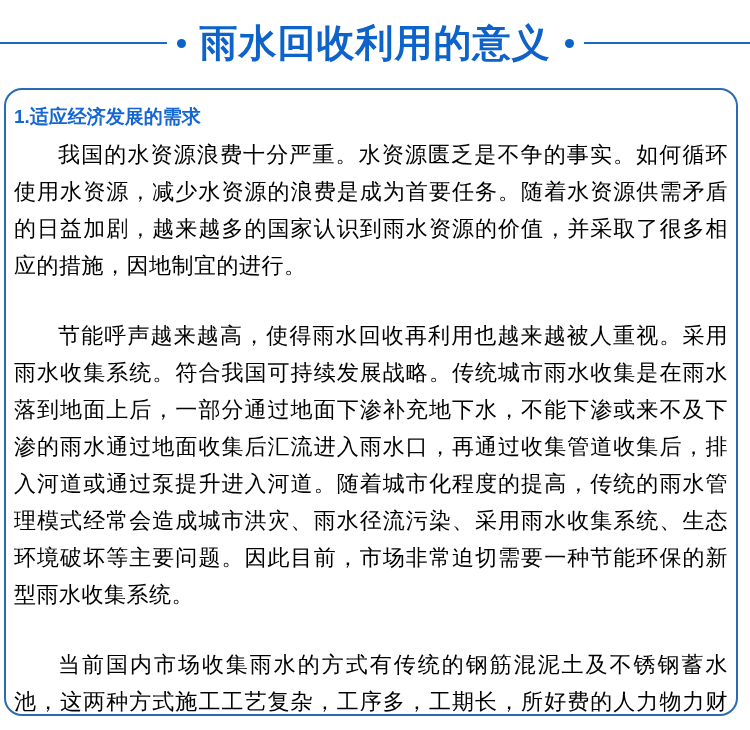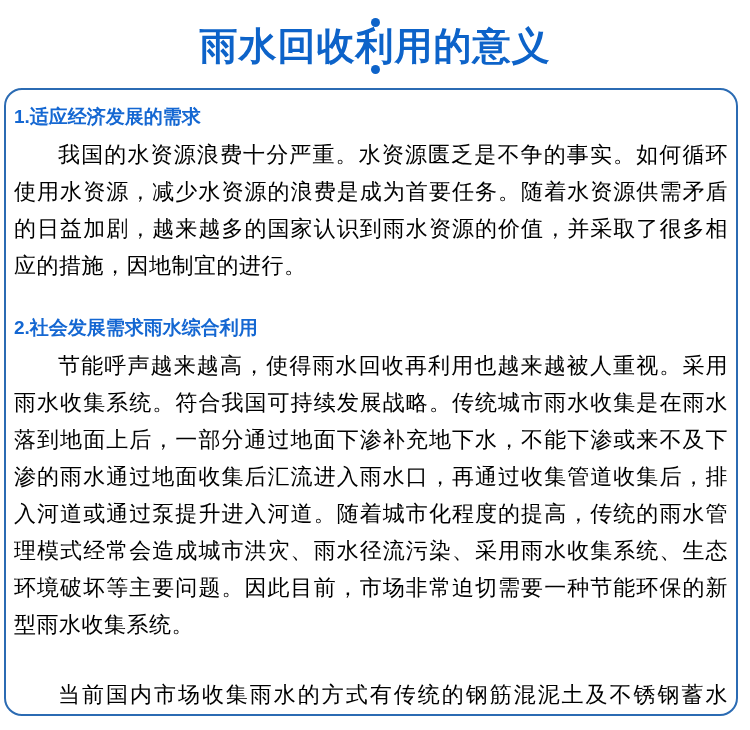--- a/index.html
+++ b/index.html
@@ -14,21 +14,20 @@
     font-family: "Liberation Sans", "DejaVu Sans", sans-serif;
   }
 
   
   .title-row {
     margin-top: 18px;
     height: 50px;
     display: flex;
     align-items: center;
     width: 750px;
-    flex-direction: column;
   }
   .title-line {
     flex: 1;
     height: 2px;
     background: #1b6ac4;
   }
   .title-dot {
     width: 9px;
     height: 9px;
     border-radius: 50%;
@@ -91,21 +90,20 @@
 </div>
 
 <div class="content-box">
 
   <div class="section">
     <h2 class="section-heading">1.适应经济发展的需求</h2>
     <p class="section-body">我国的水资源浪费十分严重。水资源匮乏是不争的事实。如何循环使用水资源，减少水资源的浪费是成为首要任务。随着水资源供需矛盾的日益加剧，越来越多的国家认识到雨水资源的价值，并采取了很多相应的措施，因地制宜的进行。</p>
   </div>
 
   <div class="section">
-    <h2 class="section-heading">2.社会发展需求雨水综合利用</h2>
     <p class="section-body">节能呼声越来越高，使得雨水回收再利用也越来越被人重视。采用雨水收集系统。符合我国可持续发展战略。传统城市雨水收集是在雨水落到地面上后，一部分通过地面下渗补充地下水，不能下渗或来不及下渗的雨水通过地面收集后汇流进入雨水口，再通过收集管道收集后，排入河道或通过泵提升进入河道。随着城市化程度的提高，传统的雨水管理模式经常会造成城市洪灾、雨水径流污染、采用雨水收集系统、生态环境破坏等主要问题。因此目前，市场非常迫切需要一种节能环保的新型雨水收集系统。</p>
   </div>
 
   <div class="section">
     <p class="section-body">当前国内市场收集雨水的方式有传统的钢筋混泥土及不锈钢蓄水池，这两种方式施工工艺复杂，工序多，工期长，所好费的人力物力财力都比较大。而新型的雨水收集系统是由若干个模块合成的一个水池，产品使用寿命长，施工方便，工期短，成本较低。</p>
   </div>
 
 </div>
 
 </body></html>

